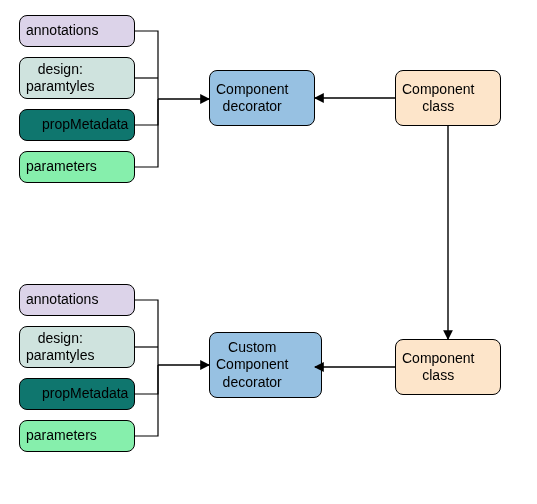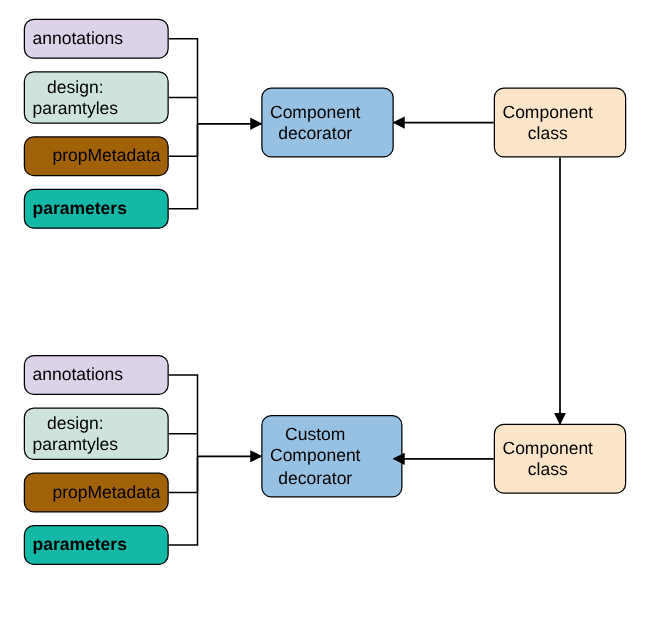--- a/index.html
+++ b/index.html
@@ -17,22 +17,22 @@
       display: flex;
       align-items: center;
       text-align: center;
       border-radius: 8px;
       border: 1px solid #000;
       padding: 4px 6px;
       line-height: 1.25;
     }
     .purple { background: #dcd3e9; }
     .teal   { background: #cfe3de; }
-    .blue   { background: #a16207; padding-left: 22px; }
-    .orange { background: #14b8a6; font-weight: bold; }
+    .blue   { background: #0f766e; padding-left: 22px; }
+    .orange { background: #86efac; }
     .bigblue { background: #97c1e2; }
     .bigorange { background: #fde5ca; }
     svg.overlay {
       position: absolute;
       left: 0; top: 0;
       width: 537px; height: 504px;
       pointer-events: none;
     }
   </style>
 </head>

